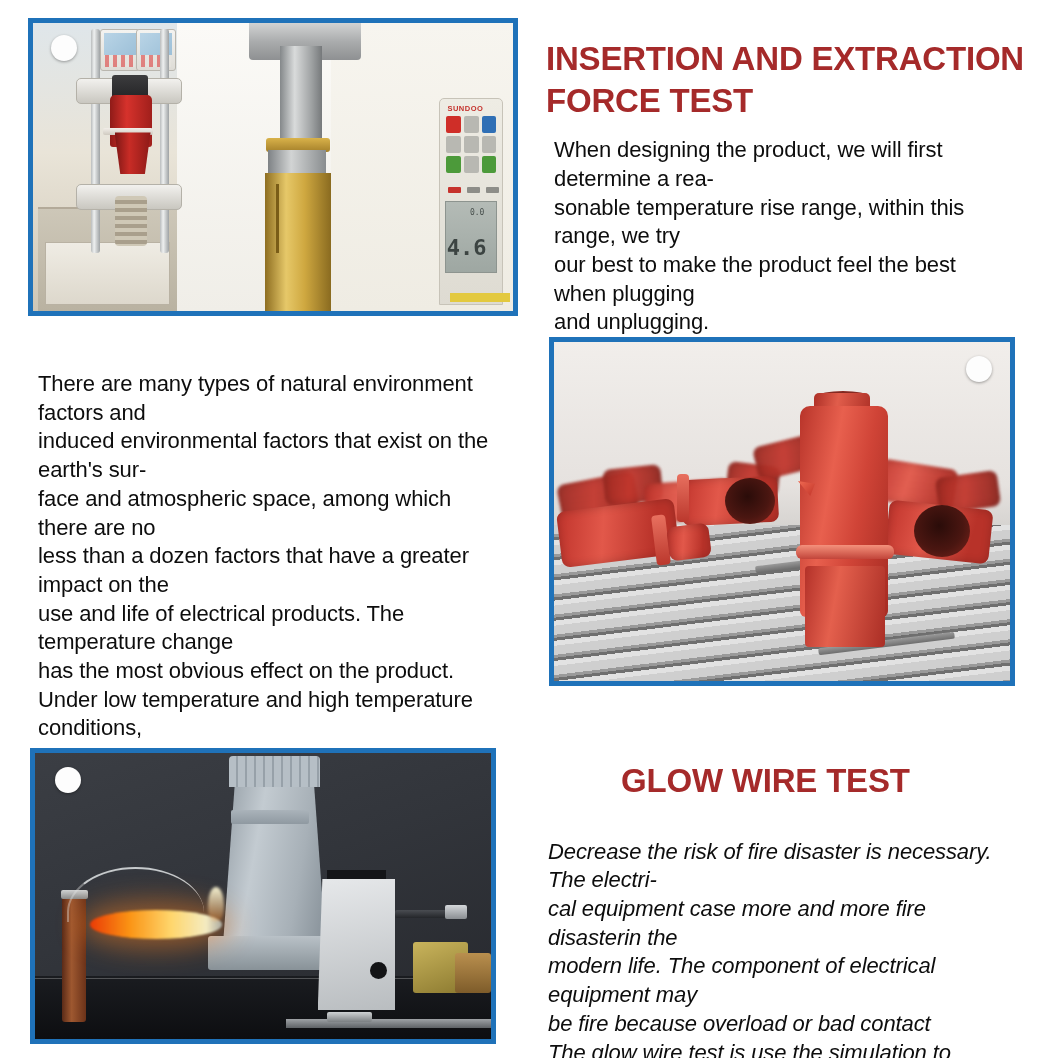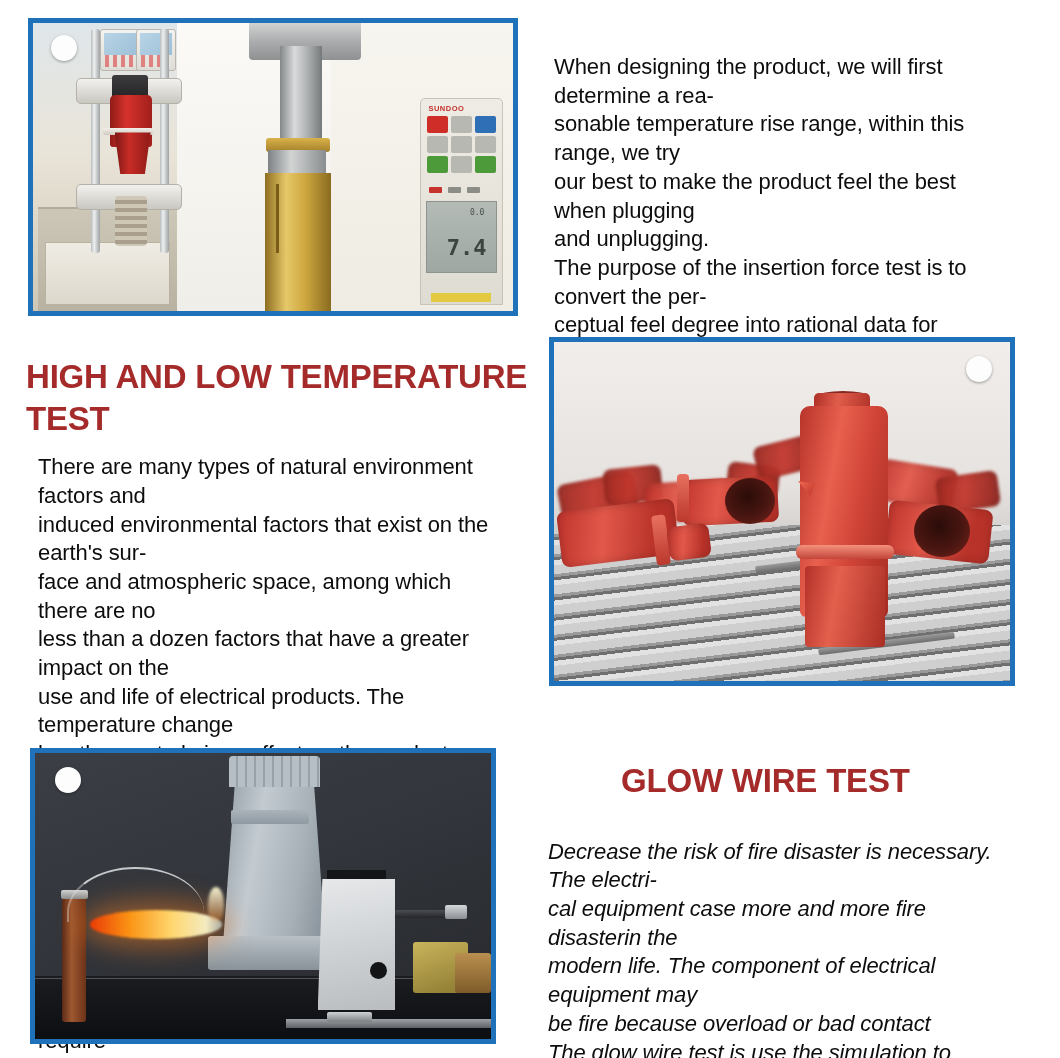--- a/index.html
+++ b/index.html
@@ -168,21 +168,21 @@
   .f-brass-body{
     position:absolute; left:48.3%; top:52%; width:66px; height:50%;
     background:linear-gradient(90deg,#8e6e21,#e6c869 32%,#cfa840 60%,#8a6b20);
   }
   .f-brass-slot{
     position:absolute; left:50.7%; top:56%; width:3px; height:24%;
     background:#7a5d18;
   }
   
   .f-gauge{
-    position:absolute; right:2%; top:26%; width:83px; height:72%;
+    position:absolute; right:2%; top:26%; width:64px; height:72%;
     background:linear-gradient(180deg,#eeece4,#dedbd2);
     border-radius:5px 5px 0 0; border:1px solid #c7c3b8;
   }
   .f-gauge-brand{
     position:absolute; left:7px; top:5px; font-size:7.5px; font-weight:bold;
     color:#c4302b; letter-spacing:.5px;
   }
   .f-keys{
     position:absolute; left:6px; top:17px; right:6px;
     display:grid; grid-template-columns:repeat(3,1fr); gap:3px;
@@ -441,41 +441,41 @@
           <div class="f-key"></div>
           <div class="f-key green"></div>
         </div>
         <div class="f-leds">
           <div class="f-led red"></div>
           <div class="f-led"></div>
           <div class="f-led"></div>
         </div>
         <div class="f-lcd">
           <div class="f-lcd-small">0.0</div>
-          <div class="f-lcd-val">7.4</div>
+          <div class="f-lcd-val">4.6</div>
         </div>
         <div class="f-model"></div>
       </div>
 
       <div class="watermark-dot" style="left:18px; top:12px;"></div>
     </div>
   </div>
 
   <div class="block" style="left:546px; top:38px; width:492px;">
+    <div class="section-title" style="width:492px;">INSERTION AND EXTRACTION FORCE TEST</div>
     <div class="section-body" style="margin-top:15px; margin-left:8px; width:452px;">When designing the product, we will first determine a rea-
 sonable temperature rise range, within this range, we try
 our best to make the product feel the best when plugging
 and unplugging.
 The purpose of the insertion force test is to convert the per-
 ceptual feel degree into rational data for product design,
 improvement, identification and factory inspection.</div>
   </div>
 
   <div class="block" style="left:26px; top:356px; width:516px;">
-    <div class="section-title" style="width:516px;">HIGH AND LOW TEMPERATURE TEST</div>
     <div class="section-body" style="margin-top:14px; margin-left:12px; width:458px;">There are many types of natural environment factors and
 induced environmental factors that exist on the earth's sur-
 face and atmospheric space, among which there are no
 less than a dozen factors that have a greater impact on the
 use and life of electrical products. The temperature change
 has the most obvious effect on the product.
 Under low temperature and high temperature conditions,
 the physical and other related characteristics of the product
 are subjected to environmental simulation tests. After the
 test, the performance of the product can be judged by test-

